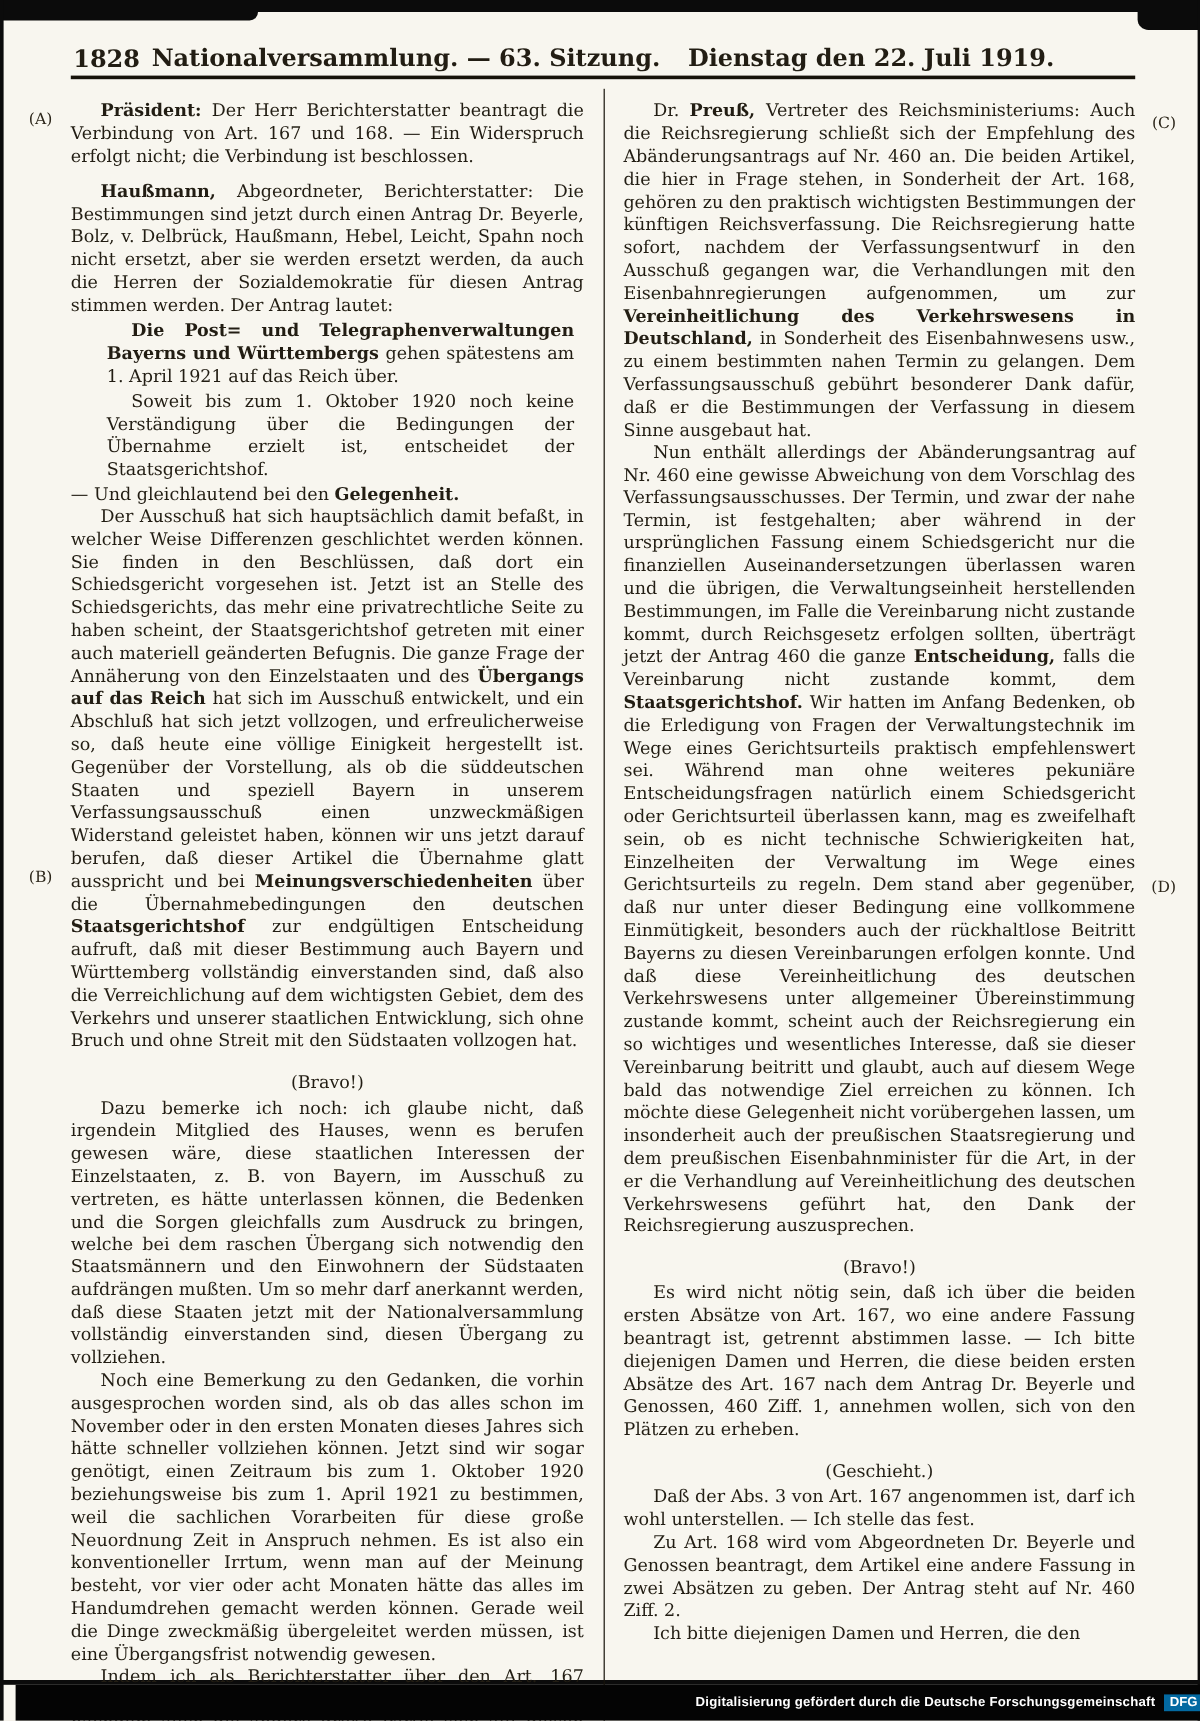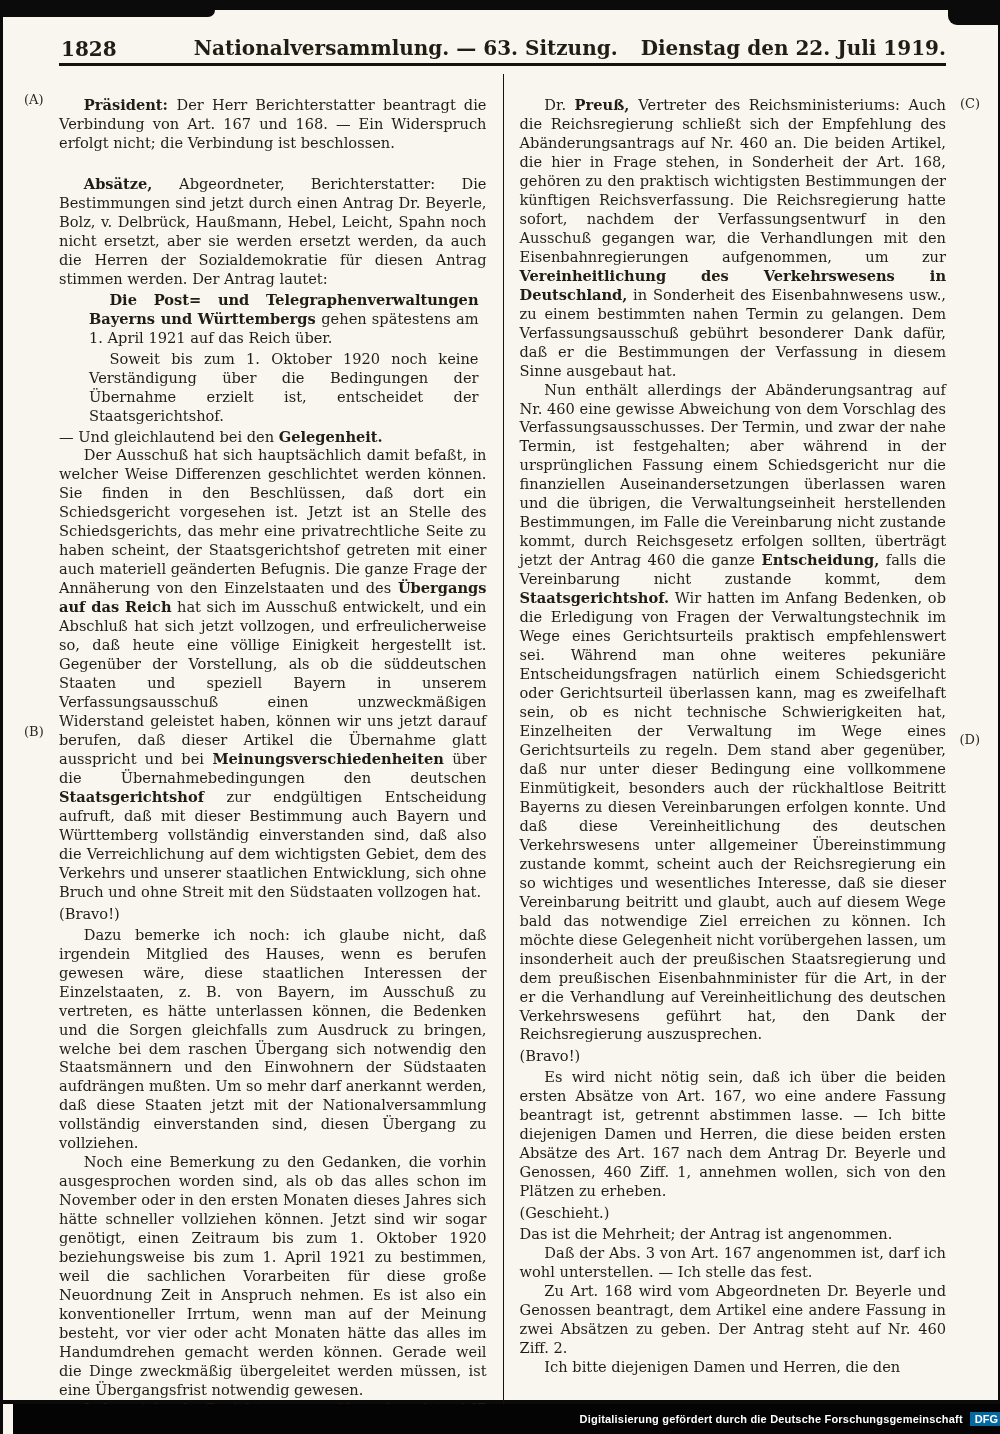--- a/index.html
+++ b/index.html
@@ -13,31 +13,31 @@
   .edge-right{position:absolute;top:0;right:0;width:2px;height:100%;background:#0b0b0b;}
   .edge-bottom{position:absolute;bottom:30px;left:0;width:100%;height:4px;background:#0b0b0b;}
   
   .footer{position:absolute;left:13px;bottom:0;width:100%;height:30px;background:#040404;display:flex;align-items:center;justify-content:flex-end;gap:7px;padding-right:10px;box-sizing:border-box;}
   .ftext{color:#ffffff;font-family:"Liberation Sans",sans-serif;font-size:11px;font-weight:bold;letter-spacing:.2px;}
   .dfg{color:#ffffff;font-family:"Liberation Sans",sans-serif;font-size:11px;font-weight:bold;padding:1px 5px;}
   
   .page{position:absolute;top:10px;left:3px;right:2px;bottom:34px;padding:26px 52px 0 56px;box-sizing:border-box;}
   .header{position:relative;height:26px;font-weight:bold;font-size:20px;white-space:nowrap;}
   .pagenum{position:absolute;left:2px;top:1px;}
-  .htitle{display:block;text-align:right;}
+  .htitle{display:block;text-align:center;}
   .hdate{margin-left:16px;}
   .hrule{border-bottom:3px solid #17130a;margin-top:1px;}
   .cols{display:flex;margin-top:8px;align-items:stretch;}
   .col{width:50%;box-sizing:border-box;}
   .col-left{padding-right:16px;}
   .col-right{padding-left:16px;border-left:1.5px solid #17130a;}
   .para{margin:0;text-align:justify;text-indent:1.7em;font-size:14.6px;line-height:1.30;}
-  .sp{margin-top:22px;}
+  .sp{margin-top:10px;}
   .quote{margin-left:30px;margin-right:8px;text-indent:1.4em;margin-top:2px;margin-bottom:2px;}
-  .center{text-align:left;text-indent:0;margin-top:3px;margin-bottom:2px;}
+  .center{text-align:center;text-indent:0;margin-top:16px;margin-bottom:2px;}
   .noind{text-indent:0;}
   .b{font-weight:bold;}
   .marker{position:absolute;font-size:13px;color:#2c261a;font-family:"DejaVu Serif",serif;}
   .marker-a{left:24px;top:92px;}
   .marker-b{left:24px;top:724px;}
   .marker-c{right:20px;top:96px;}
   .marker-d{right:20px;top:732px;}
 </style>
 </head>
 <body>
@@ -60,37 +60,36 @@
       <span class="pagenum">1828</span>
       <span class="htitle">
         <span>Nationalversammlung. — 63. Sitzung.</span>
         <span class="hdate">Dienstag den 22. Juli 1919.</span>
       </span>
     </div>
     <div class="hrule"></div>
     <div class="cols">
       <div class="col col-left">
           <p class="para sp"><span class="b">Präsident: </span><span>Der Herr Berichterstatter beantragt die Verbindung von Art. 167 und 168. — Ein Widerspruch erfolgt nicht; die Verbindung ist beschlossen.</span></p>
-          <p class="para sp"><span class="b">Absätze, </span><span>Abgeordneter, Berichterstatter: Die Bestimmungen sind jetzt durch einen Antrag Dr. Beyerle, Bolz, v. Delbrück, Haußmann, Hebel, Leicht, Spahn noch nicht ersetzt, aber sie werden ersetzt werden, da auch die Herren der Sozialdemokratie für diesen Antrag stimmen werden. Der Antrag lautet:</span></p>
+          <p class="para sp"><span class="b">Haußmann, </span><span>Abgeordneter, Berichterstatter: Die Bestimmungen sind jetzt durch einen Antrag Dr. Beyerle, Bolz, v. Delbrück, Haußmann, Hebel, Leicht, Spahn noch nicht ersetzt, aber sie werden ersetzt werden, da auch die Herren der Sozialdemokratie für diesen Antrag stimmen werden. Der Antrag lautet:</span></p>
           <p class="para quote"><span class="b">Die Post= und Telegraphenverwaltungen Bayerns und Württembergs </span><span>gehen spätestens am 1. April 1921 auf das Reich über.</span></p>
           <p class="para quote"><span>Soweit bis zum 1. Oktober 1920 noch keine Verständigung über die Bedingungen der Übernahme erzielt ist, entscheidet der Staatsgerichtshof.</span></p>
           <p class="para noind"><span>— Und gleichlautend bei den </span><span class="b">Gelegenheit.</span></p>
           <p class="para"><span>Der Ausschuß hat sich hauptsächlich damit befaßt, in welcher Weise Differenzen geschlichtet werden können. Sie finden in den Beschlüssen, daß dort ein Schiedsgericht vorgesehen ist. Jetzt ist an Stelle des Schiedsgerichts, das mehr eine privatrechtliche Seite zu haben scheint, der Staatsgerichtshof getreten mit einer auch materiell geänderten Befugnis. Die ganze Frage der Annäherung von den Einzelstaaten und des </span><span class="b">Übergangs auf das Reich</span><span> hat sich im Ausschuß entwickelt, und ein Abschluß hat sich jetzt vollzogen, und erfreulicherweise so, daß heute eine völlige Einigkeit hergestellt ist. Gegenüber der Vorstellung, als ob die süddeutschen Staaten und speziell Bayern in unserem Verfassungsausschuß einen unzweckmäßigen Widerstand geleistet haben, können wir uns jetzt darauf berufen, daß dieser Artikel die Übernahme glatt ausspricht und bei </span><span class="b">Meinungsverschiedenheiten</span><span> über die Übernahmebedingungen den deutschen </span><span class="b">Staatsgerichtshof</span><span> zur endgültigen Entscheidung aufruft, daß mit dieser Bestimmung auch Bayern und Württemberg vollständig einverstanden sind, daß also die Verreichlichung auf dem wichtigsten Gebiet, dem des Verkehrs und unserer staatlichen Entwicklung, sich ohne Bruch und ohne Streit mit den Südstaaten vollzogen hat.</span></p>
           <p class="para center"><span>(Bravo!)</span></p>
           <p class="para"><span>Dazu bemerke ich noch: ich glaube nicht, daß irgendein Mitglied des Hauses, wenn es berufen gewesen wäre, diese staatlichen Interessen der Einzelstaaten, z. B. von Bayern, im Ausschuß zu vertreten, es hätte unterlassen können, die Bedenken und die Sorgen gleichfalls zum Ausdruck zu bringen, welche bei dem raschen Übergang sich notwendig den Staatsmännern und den Einwohnern der Südstaaten aufdrängen mußten. Um so mehr darf anerkannt werden, daß diese Staaten jetzt mit der Nationalversammlung vollständig einverstanden sind, diesen Übergang zu vollziehen.</span></p>
           <p class="para"><span>Noch eine Bemerkung zu den Gedanken, die vorhin ausgesprochen worden sind, als ob das alles schon im November oder in den ersten Monaten dieses Jahres sich hätte schneller vollziehen können. Jetzt sind wir sogar genötigt, einen Zeitraum bis zum 1. Oktober 1920 beziehungsweise bis zum 1. April 1921 zu bestimmen, weil die sachlichen Vorarbeiten für diese große Neuordnung Zeit in Anspruch nehmen. Es ist also ein konventioneller Irrtum, wenn man auf der Meinung besteht, vor vier oder acht Monaten hätte das alles im Handumdrehen gemacht werden können. Gerade weil die Dinge zweckmäßig übergeleitet werden müssen, ist eine Übergangsfrist notwendig gewesen.</span></p>
           <p class="para"><span>Indem ich als Berichterstatter über den Art. 167 diese Entwicklung mitgeteilt habe, darf ich zugleich, nachdem auch die andere große Partei sich auf diesen Standpunkt stellt, auffordern, anstatt der Fassung des Ausschusses die Fassung in Nr. 460 zum Beschluß des Hauses zu erheben.</span></p>
         </div>
       <div class="col col-right">
           <p class="para sp"><span>Dr. </span><span class="b">Preuß, </span><span>Vertreter des Reichsministeriums: Auch die Reichsregierung schließt sich der Empfehlung des Abänderungsantrags auf Nr. 460 an. Die beiden Artikel, die hier in Frage stehen, in Sonderheit der Art. 168, gehören zu den praktisch wichtigsten Bestimmungen der künftigen Reichsverfassung. Die Reichsregierung hatte sofort, nachdem der Verfassungsentwurf in den Ausschuß gegangen war, die Verhandlungen mit den Eisenbahnregierungen aufgenommen, um zur </span><span class="b">Vereinheitlichung des Verkehrswesens in Deutschland,</span><span> in Sonderheit des Eisenbahnwesens usw., zu einem bestimmten nahen Termin zu gelangen. Dem Verfassungsausschuß gebührt besonderer Dank dafür, daß er die Bestimmungen der Verfassung in diesem Sinne ausgebaut hat.</span></p>
           <p class="para"><span>Nun enthält allerdings der Abänderungsantrag auf Nr. 460 eine gewisse Abweichung von dem Vorschlag des Verfassungsausschusses. Der Termin, und zwar der nahe Termin, ist festgehalten; aber während in der ursprünglichen Fassung einem Schiedsgericht nur die finanziellen Auseinandersetzungen überlassen waren und die übrigen, die Verwaltungseinheit herstellenden Bestimmungen, im Falle die Vereinbarung nicht zustande kommt, durch Reichsgesetz erfolgen sollten, überträgt jetzt der Antrag 460 die ganze </span><span class="b">Entscheidung,</span><span> falls die Vereinbarung nicht zustande kommt, dem </span><span class="b">Staatsgerichtshof.</span><span> Wir hatten im Anfang Bedenken, ob die Erledigung von Fragen der Verwaltungstechnik im Wege eines Gerichtsurteils praktisch empfehlenswert sei. Während man ohne weiteres pekuniäre Entscheidungsfragen natürlich einem Schiedsgericht oder Gerichtsurteil überlassen kann, mag es zweifelhaft sein, ob es nicht technische Schwierigkeiten hat, Einzelheiten der Verwaltung im Wege eines Gerichtsurteils zu regeln. Dem stand aber gegenüber, daß nur unter dieser Bedingung eine vollkommene Einmütigkeit, besonders auch der rückhaltlose Beitritt Bayerns zu diesen Vereinbarungen erfolgen konnte. Und daß diese Vereinheitlichung des deutschen Verkehrswesens unter allgemeiner Übereinstimmung zustande kommt, scheint auch der Reichsregierung ein so wichtiges und wesentliches Interesse, daß sie dieser Vereinbarung beitritt und glaubt, auch auf diesem Wege bald das notwendige Ziel erreichen zu können. Ich möchte diese Gelegenheit nicht vorübergehen lassen, um insonderheit auch der preußischen Staatsregierung und dem preußischen Eisenbahnminister für die Art, in der er die Verhandlung auf Vereinheitlichung des deutschen Verkehrswesens geführt hat, den Dank der Reichsregierung auszusprechen.</span></p>
           <p class="para center"><span>(Bravo!)</span></p>
           <p class="para"><span>Es wird nicht nötig sein, daß ich über die beiden ersten Absätze von Art. 167, wo eine andere Fassung beantragt ist, getrennt abstimmen lasse. — Ich bitte diejenigen Damen und Herren, die diese beiden ersten Absätze des Art. 167 nach dem Antrag Dr. Beyerle und Genossen, 460 Ziff. 1, annehmen wollen, sich von den Plätzen zu erheben.</span></p>
           <p class="para center"><span>(Geschieht.)</span></p>
-          <p class="para noind"><span>Das ist die Mehrheit; der Antrag ist angenommen.</span></p>
           <p class="para"><span>Daß der Abs. 3 von Art. 167 angenommen ist, darf ich wohl unterstellen. — Ich stelle das fest.</span></p>
           <p class="para"><span>Zu Art. 168 wird vom Abgeordneten Dr. Beyerle und Genossen beantragt, dem Artikel eine andere Fassung in zwei Absätzen zu geben. Der Antrag steht auf Nr. 460 Ziff. 2.</span></p>
           <p class="para"><span>Ich bitte diejenigen Damen und Herren, die den</span></p>
         </div>
     </div>
   </div>
 
   <div class="footer">
     <span class="ftext">Digitalisierung gefördert durch die Deutsche Forschungsgemeinschaft</span>
     <span class="dfg" style="background: #0369a1;">DFG</span>

